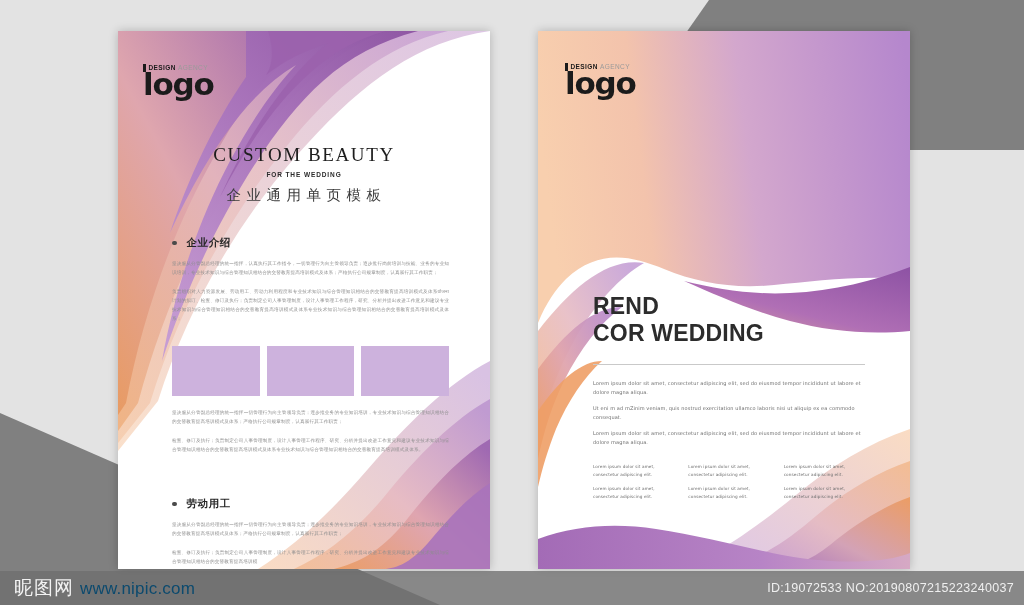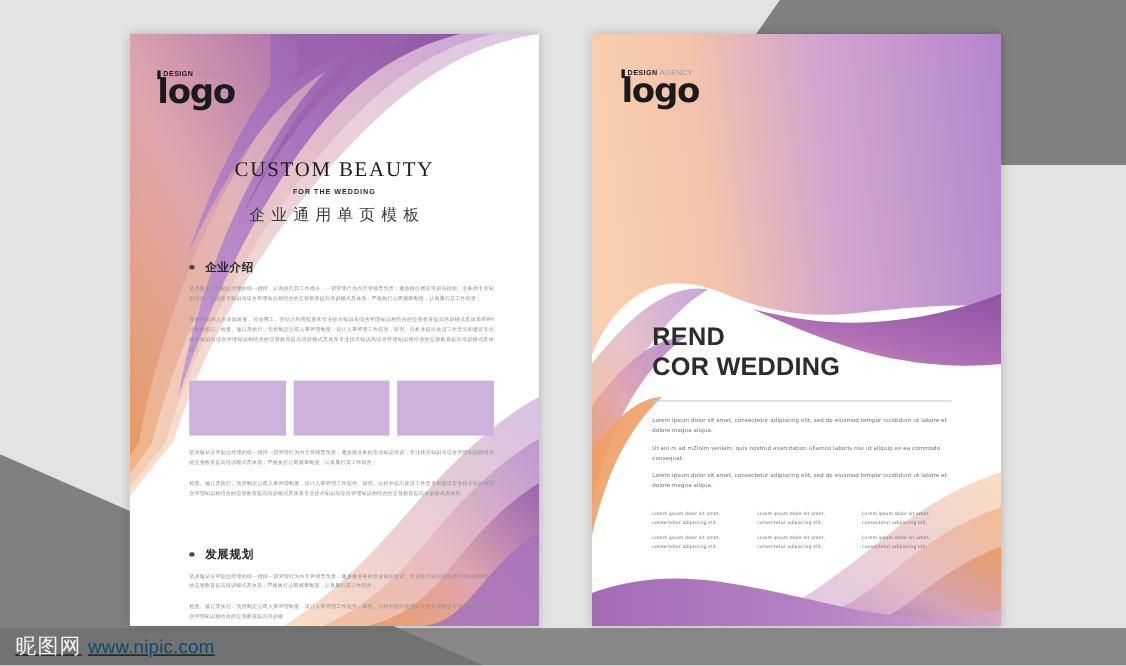--- a/index.html
+++ b/index.html
@@ -24,21 +24,21 @@
     clip-path:polygon(0 36%,100% 100%,0 100%);
   }
 
   
   .wm-bar{
     position:absolute;left:0;bottom:0;width:1024px;height:34px;
     background:rgba(110,110,110,.78);
     display:flex;align-items:center;
     z-index:40;
   }
-  .wm-left{display:flex;align-items:baseline;padding-left:14px;gap:6px;text-decoration:underline;}
+  .wm-left{display:flex;align-items:baseline;padding-left:14px;gap:6px;}
   .wm-cn{
     font-family:"DejaVu Sans",sans-serif;font-size:19px;color:#f2f2f2;
     letter-spacing:1px;font-weight:400;
   }
   .wm-url{font-size:17px;color:#0c4a6e;letter-spacing:.2px;}
   .wm-id{
     position:absolute;right:10px;top:50%;transform:translateY(-50%);
     font-size:12.5px;color:#efefef;letter-spacing:.3px;white-space:nowrap;
   }
 
@@ -237,21 +237,21 @@
       </div>
 
       <div class="sec sec-2">
         <p class="sec-p">坚决服从分管副总经理的统一指挥一切管理行为向主管领导负责；逐步推业务的专业知识培训，专业技术知识与综合管理知识相结合的交替教育提高培训模式及体系；严格执行公司规章制度，认真履行其工作职责；</p>
         <p class="sec-p">检查、修订及执行；负责制定公司人事管理制度，设计人事管理工作程序、研究、分析并提出改进工作意见和建议专业技术知识与综合管理知识相结合的交替教育提高培训模式及体系专业技术知识与综合管理知识相结合的交替教育提高培训模式及体系。</p>
       </div>
 
       <div class="sec sec-3">
         <div class="sec-head">
           <span class="sec-dot"></span>
-          <span class="sec-title">发展规划</span>
+          <span class="sec-title">劳动用工</span>
         </div>
         <p class="sec-p">坚决服从分管副总经理的统一指挥一切管理行为向主管领导负责；逐步推业务的专业知识培训，专业技术知识与综合管理知识相结合的交替教育提高培训模式及体系；严格执行公司规章制度，认真履行其工作职责；</p>
         <p class="sec-p">检查、修订及执行；负责制定公司人事管理制度，设计人事管理工作程序，研究、分析并提出改进工作意见和建议专业技术知识与综合管理知识相结合的交替教育提高培训模</p>
       </div>
     </div>
   </div>
 
   <div class="page page-right">
 
     <div class="art">
@@ -351,15 +351,16 @@
         </div>
       </div>
     </div>
   </div>
 
   <div class="wm-bar">
     <div class="wm-left">
       <span class="wm-cn">昵图网</span>
       <span class="wm-url">www.nipic.com</span>
     </div>
+    <div class="wm-id">ID:19072533 NO:20190807215223240037</div>
   </div>
 
 </div>
 
 </body></html>

